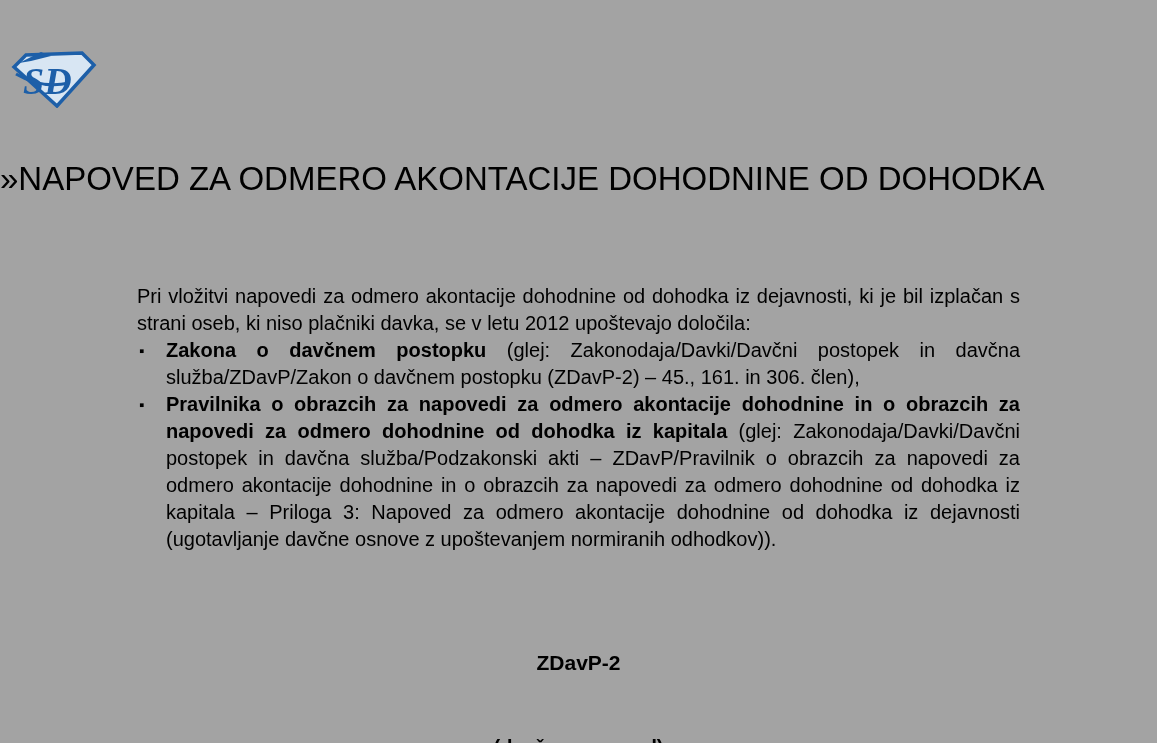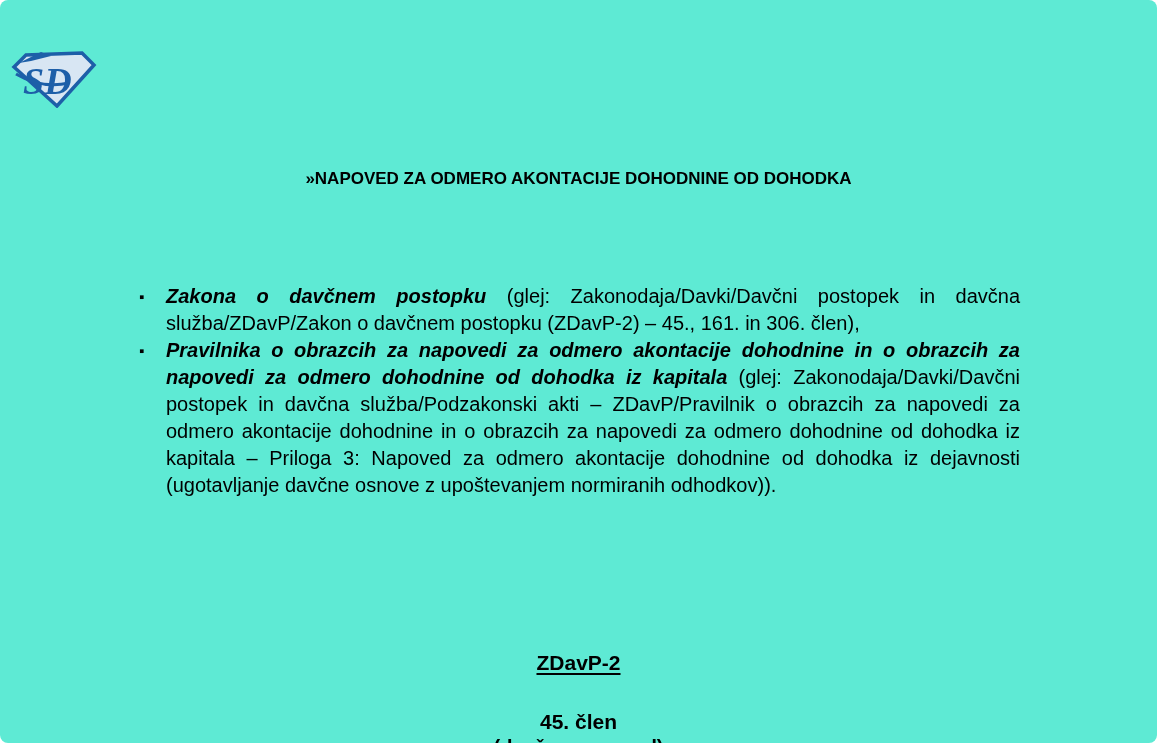--- a/index.html
+++ b/index.html
@@ -1,44 +1,43 @@
 <!DOCTYPE html>
 <html lang="sl"><head>
 <meta charset="utf-8">
 <style>
   html, body { margin: 0; padding: 0; background: #ffffff; }
   .page {
     position: relative;
     width: 1157px;
     height: 743px;
-    background: #5eead4;
+    background: #a3a3a3;
     overflow: hidden;
     font-family: "Liberation Sans", sans-serif;
     color: #000000;
-    border-radius: 8px;
   }
 
   
   .logo {
     position: absolute;
     top: 50px;
     left: 11px;
     width: 86px;
     height: 58px;
   }
 
   
   .doc-title {
     position: absolute;
     top: 164px;
     left: 0;
     width: 100%;
-    text-align: center;
-    font-weight: bold;
-    font-size: 17px;
+    text-align: left;
+    font-weight: normal;
+    font-size: 33px;
     line-height: 29px;
   }
 
   
   .content {
     position: absolute;
     top: 283px;
     left: 137px;
     width: 883px;
     font-size: 20px;
@@ -49,32 +48,31 @@
   .intro { margin: 0; }
   ul.points { list-style: none; margin: 0; padding: 0; }
   li.point { position: relative; padding-left: 29px; }
   li.point .marker {
     position: absolute;
     left: 2px;
     top: 0;
     font-size: 15px;
     line-height: 27px;
   }
-  .b { font-weight: bold; font-style: italic; }
+  .b { font-weight: bold; }
 
   
   .law-code {
     position: absolute;
     top: 651px;
     left: 0;
     width: 100%;
     text-align: center;
     font-weight: bold;
     font-size: 21px;
-    text-decoration: underline;
     text-decoration-thickness: 2px;
     text-underline-offset: 3px;
   }
   .law-article {
     position: absolute;
     top: 710px;
     left: 0;
     width: 100%;
     text-align: center;
     font-weight: bold;
@@ -100,29 +98,29 @@
     <path d="M 8,13 L 30,2 L 40,6 L 20,11 Z" fill="#1d5fa8"></path>
     <path d="M 5,24 C 22,34 40,37 58,33" stroke="#1d5fa8" stroke-width="3" fill="none"></path>
     <text x="12" y="44" font-family="Liberation Serif, serif" font-style="italic" font-weight="bold" font-size="38" fill="#1d5fa8">SD</text>
   </svg>
 
   <div class="doc-title">
     <div>»NAPOVED ZA ODMERO AKONTACIJE DOHODNINE OD DOHODKA</div>
   </div>
 
   <div class="content">
+    <p class="intro">Pri vložitvi napovedi za odmero akontacije dohodnine od dohodka iz dejavnosti, ki je bil izplačan s strani oseb, ki niso plačniki davka, se v letu 2012 upoštevajo določila:</p>
     <ul class="points">
       <li class="point">
         <span class="marker">▪</span>
         <span class="b">Zakona o davčnem postopku</span><span> (glej: Zakonodaja/Davki/Davčni postopek in davčna služba/ZDavP/Zakon o davčnem postopku (ZDavP-2) – 45., 161. in 306. člen),</span>
       </li>
       <li class="point">
         <span class="marker">▪</span>
         <span class="b">Pravilnika o obrazcih za napovedi za odmero akontacije dohodnine in o obrazcih za napovedi za odmero dohodnine od dohodka iz kapitala</span><span> (glej: Zakonodaja/Davki/Davčni postopek in davčna služba/Podzakonski akti – ZDavP/Pravilnik o obrazcih za napovedi za odmero akontacije dohodnine in o obrazcih za napovedi za odmero dohodnine od dohodka iz kapitala – Priloga 3: Napoved za odmero akontacije dohodnine od dohodka iz dejavnosti (ugotavljanje davčne osnove z upoštevanjem normiranih odhodkov)).</span>
       </li>
     </ul>
   </div>
 
   <div class="law-code">ZDavP-2</div>
-  <div class="law-article">45. člen</div>
   <div class="law-subtitle">(davčna napoved)</div>
 
 </div>
 
 </body></html>

